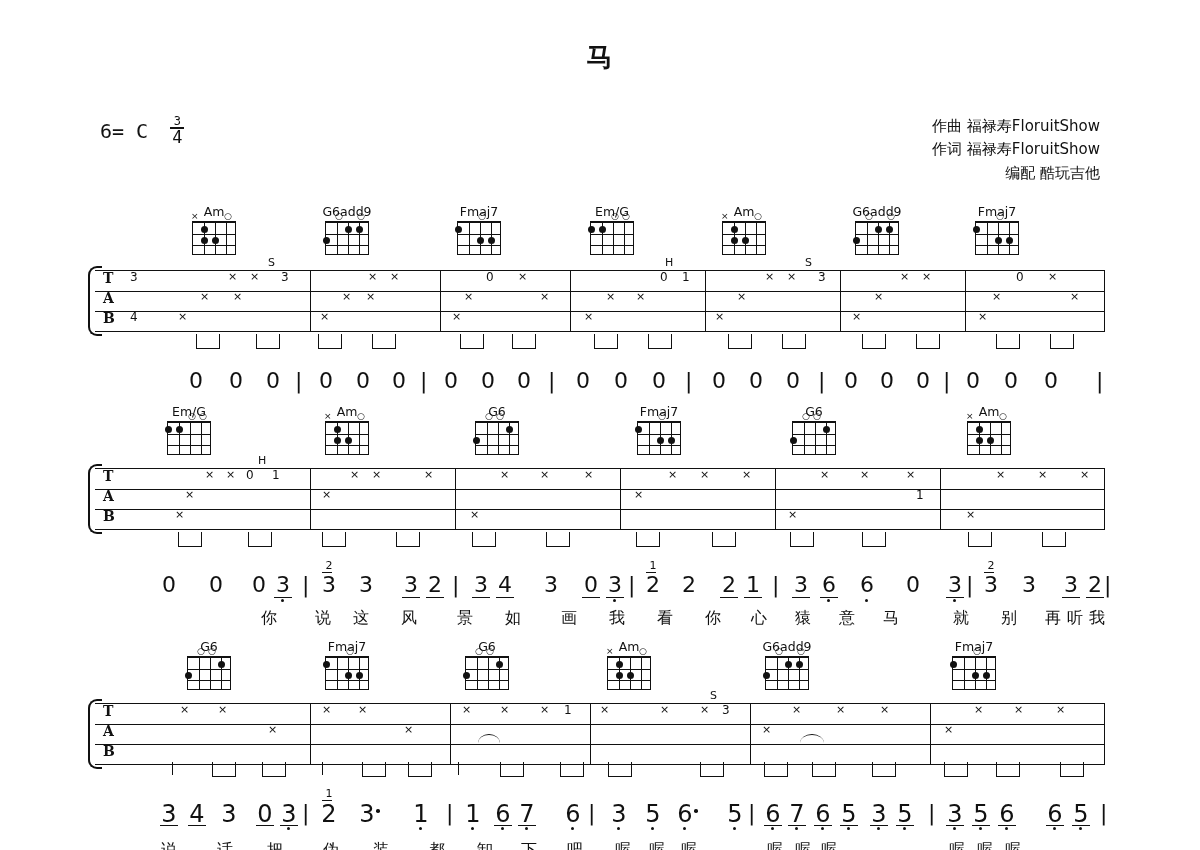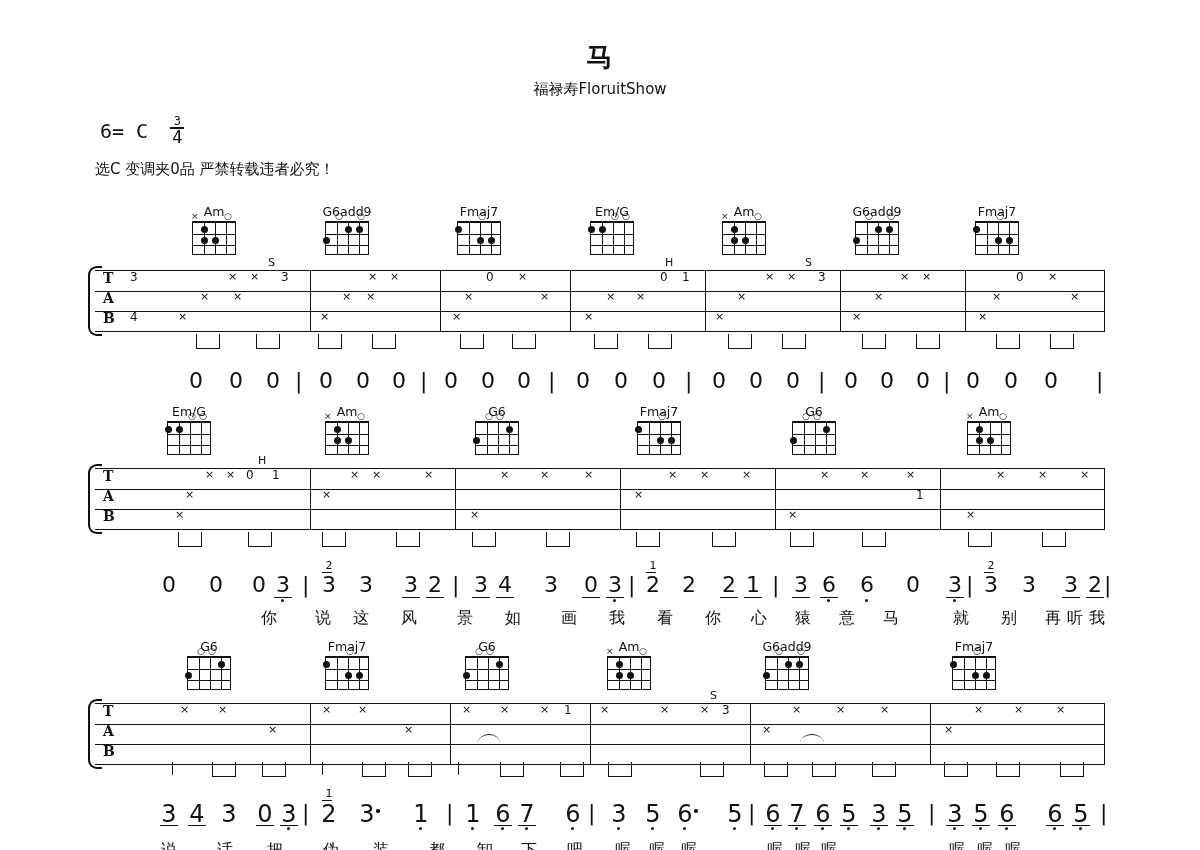--- a/index.html
+++ b/index.html
@@ -66,31 +66,34 @@
   .bar{position:absolute;font-size:22px;font-family:"DejaVu Sans",sans-serif;}
   .lyr{position:absolute;font-size:16px;font-family:"DejaVu Sans",sans-serif;width:26px;text-align:center;}
   .beamtie{position:absolute;height:8px;border-top:1.3px solid #111;border-radius:50%/100% 100% 0 0;}
 </style>
 </head>
 <body>
 
 <div class="sheet">
 
   <div class="title">马</div>
-  <div class="subtitle">福禄寿FloruitShow</div>
 
   <div class="keyblock">
     <span class="key">6= C</span>
     <span class="frac">
       <span class="num">3</span>
       <span class="den">4</span>
     </span>
   </div>
-  <div class="capo">选C 变调夹0品 严禁转载违者必究！</div>
-
+
+  <div class="credits">
+    <div>作曲 福禄寿FloruitShow</div>
+    <div>作词 福禄寿FloruitShow</div>
+    <div>编配 酷玩吉他</div>
+  </div>
 
   <div class="system sys1">
 
     <div class="chord" style="left:185px;top:4px;">
       <div class="nm">Am</div>
       <div class="grid">
         <i class="v v1"></i>
           <i class="v v2"></i>
           <i class="v v3"></i>
           <i class="h h1"></i>

